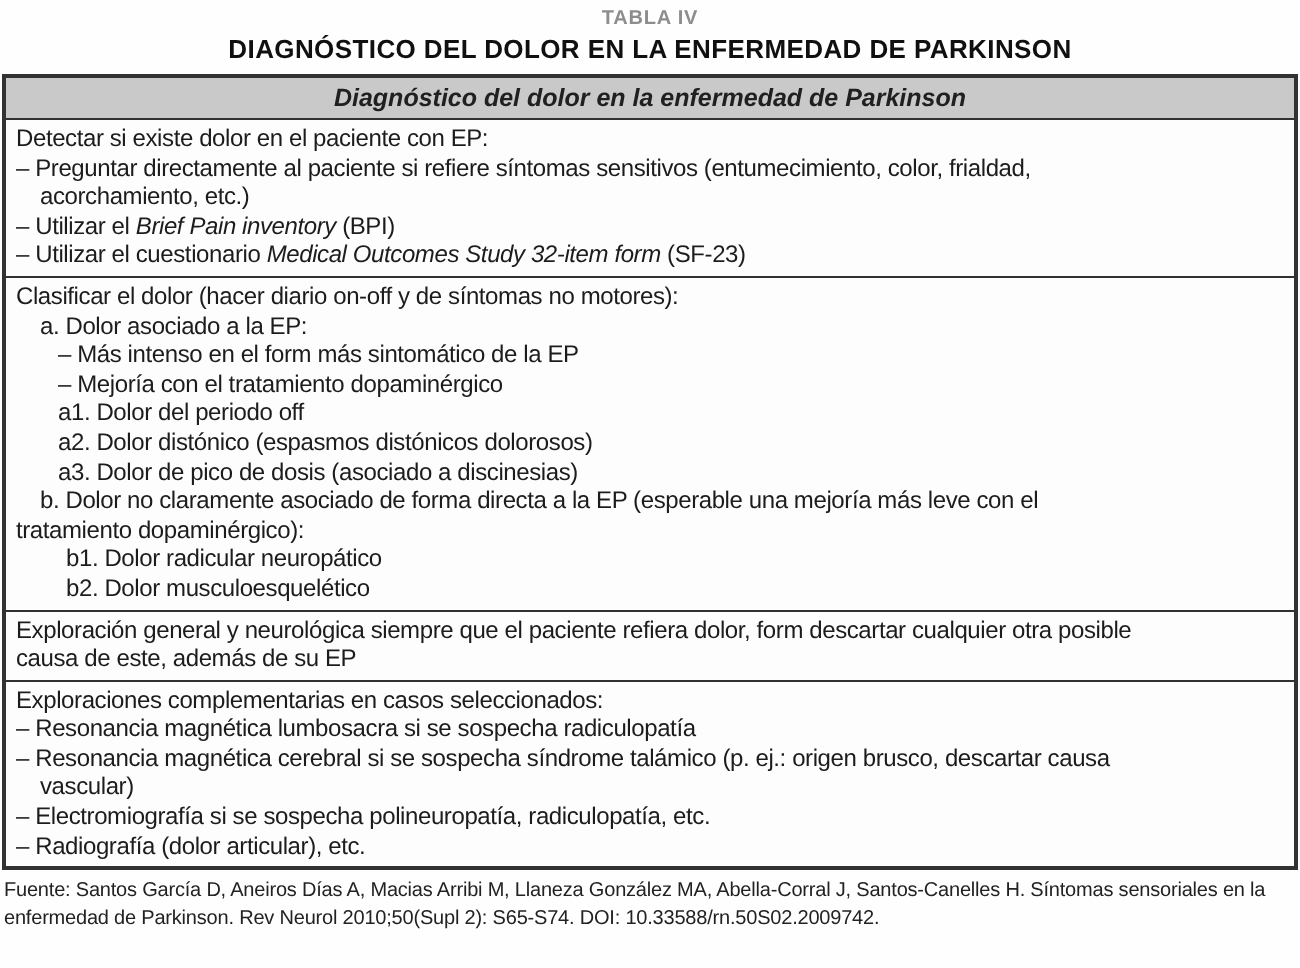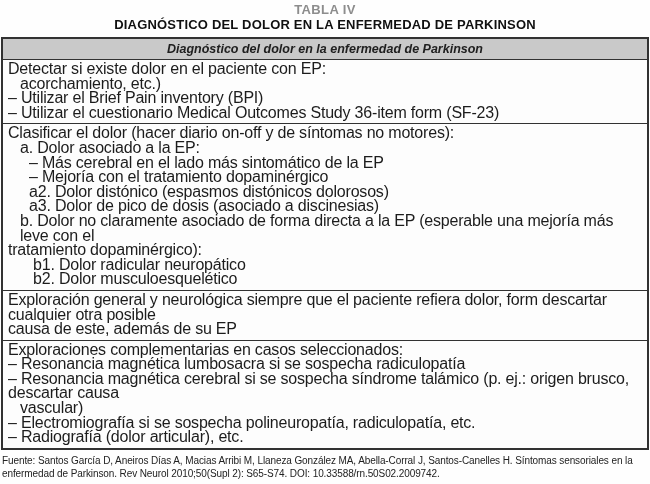--- a/index.html
+++ b/index.html
@@ -14,21 +14,21 @@
     width: 650px;
     height: 484px;
     background: #fefefe;
     font-family: "Liberation Sans", sans-serif;
     color: var(--ink);
   }
   .titles { text-align: center; padding-top: 2px; }
   .title-label {
     color: var(--label-gray);
     font-weight: bold;
-    font-size: 13px;
+    font-size: 10px;
     line-height: 15px;
     letter-spacing: 0.4px;
   }
   .title-main {
     color: #101010;
     font-weight: bold;
     font-size: 13px;
     line-height: 16px;
     letter-spacing: 0.2px;
   }
@@ -42,31 +42,31 @@
     border-bottom: 1px solid var(--border-col);
     text-align: center;
     font-style: italic;
     font-weight: bold;
     font-size: 12.5px;
     padding: 3px 4px 3px 4px;
     color: #202020;
   }
   .row {
     padding: 2px 4px 3px 5px;
-    font-size: 16px;
+    font-size: 12px;
     line-height: 14.6px;
     letter-spacing: -0.2px;
   }
   .row + .row { border-top: 1px solid var(--border-col); }
   .line { white-space: pre-wrap; }
   .ind-0 { padding-left: 0; }
   .ind-1 { padding-left: 12px; }
   .ind-2 { padding-left: 21px; }
   .ind-3 { padding-left: 25px; }
-  .it { }
+  .it { font-style: italic; }
   .footer {
     margin: 4px 2px 0 2px;
     font-size: 10px;
     line-height: 13.5px;
     letter-spacing: -0.1px;
     color: #222;
   }
 </style>
 </head>
 <body>
@@ -74,29 +74,31 @@
 <div class="titles">
   <div class="title-label">TABLA IV</div>
   <div class="title-main">DIAGNÓSTICO DEL DOLOR EN LA ENFERMEDAD DE PARKINSON</div>
 </div>
 
 <div class="tbl">
   <div class="tbl-header">Diagnóstico del dolor en la enfermedad de Parkinson</div>
   <div id="table-body">
       <div class="row">
         <div class="line ind-0"><span>Detectar si existe dolor en el paciente con EP:</span></div>
+        <div class="line ind-0"><span>– Preguntar directamente al paciente si refiere síntomas sensitivos (entumecimiento, color, frialdad,</span></div>
         <div class="line ind-1"><span>acorchamiento, etc.)</span></div>
         <div class="line ind-0"><span>– Utilizar el </span><span class="it">Brief Pain inventory</span><span> (BPI)</span></div>
-        <div class="line ind-0"><span>– Utilizar el cuestionario </span><span class="it">Medical Outcomes Study 36-item form</span><span> (SF-23)</span></div>
+        <div class="line ind-0"><span>– Utilizar el cuestionario </span><span class="it">Medical Outcomes Study 32-item form</span><span> (SF-23)</span></div>
       </div>
       <div class="row">
         <div class="line ind-0"><span>Clasificar el dolor (hacer diario on-off y de síntomas no motores):</span></div>
         <div class="line ind-1"><span>a. Dolor asociado a la EP:</span></div>
-        <div class="line ind-2"><span>– Más cerebral en el lado más sintomático de la EP</span></div>
+        <div class="line ind-2"><span>– Más intenso en el form más sintomático de la EP</span></div>
         <div class="line ind-2"><span>– Mejoría con el tratamiento dopaminérgico</span></div>
+        <div class="line ind-2"><span>a1. Dolor del periodo off</span></div>
         <div class="line ind-2"><span>a2. Dolor distónico (espasmos distónicos dolorosos)</span></div>
         <div class="line ind-2"><span>a3. Dolor de pico de dosis (asociado a discinesias)</span></div>
         <div class="line ind-1"><span>b. Dolor no claramente asociado de forma directa a la EP (esperable una mejoría más leve con el</span></div>
         <div class="line ind-0"><span>tratamiento dopaminérgico):</span></div>
         <div class="line ind-3"><span>b1. Dolor radicular neuropático</span></div>
         <div class="line ind-3"><span>b2. Dolor musculoesquelético</span></div>
       </div>
       <div class="row">
         <div class="line ind-0"><span>Exploración general y neurológica siempre que el paciente refiera dolor, form descartar cualquier otra posible</span></div>
         <div class="line ind-0"><span>causa de este, además de su EP</span></div>

